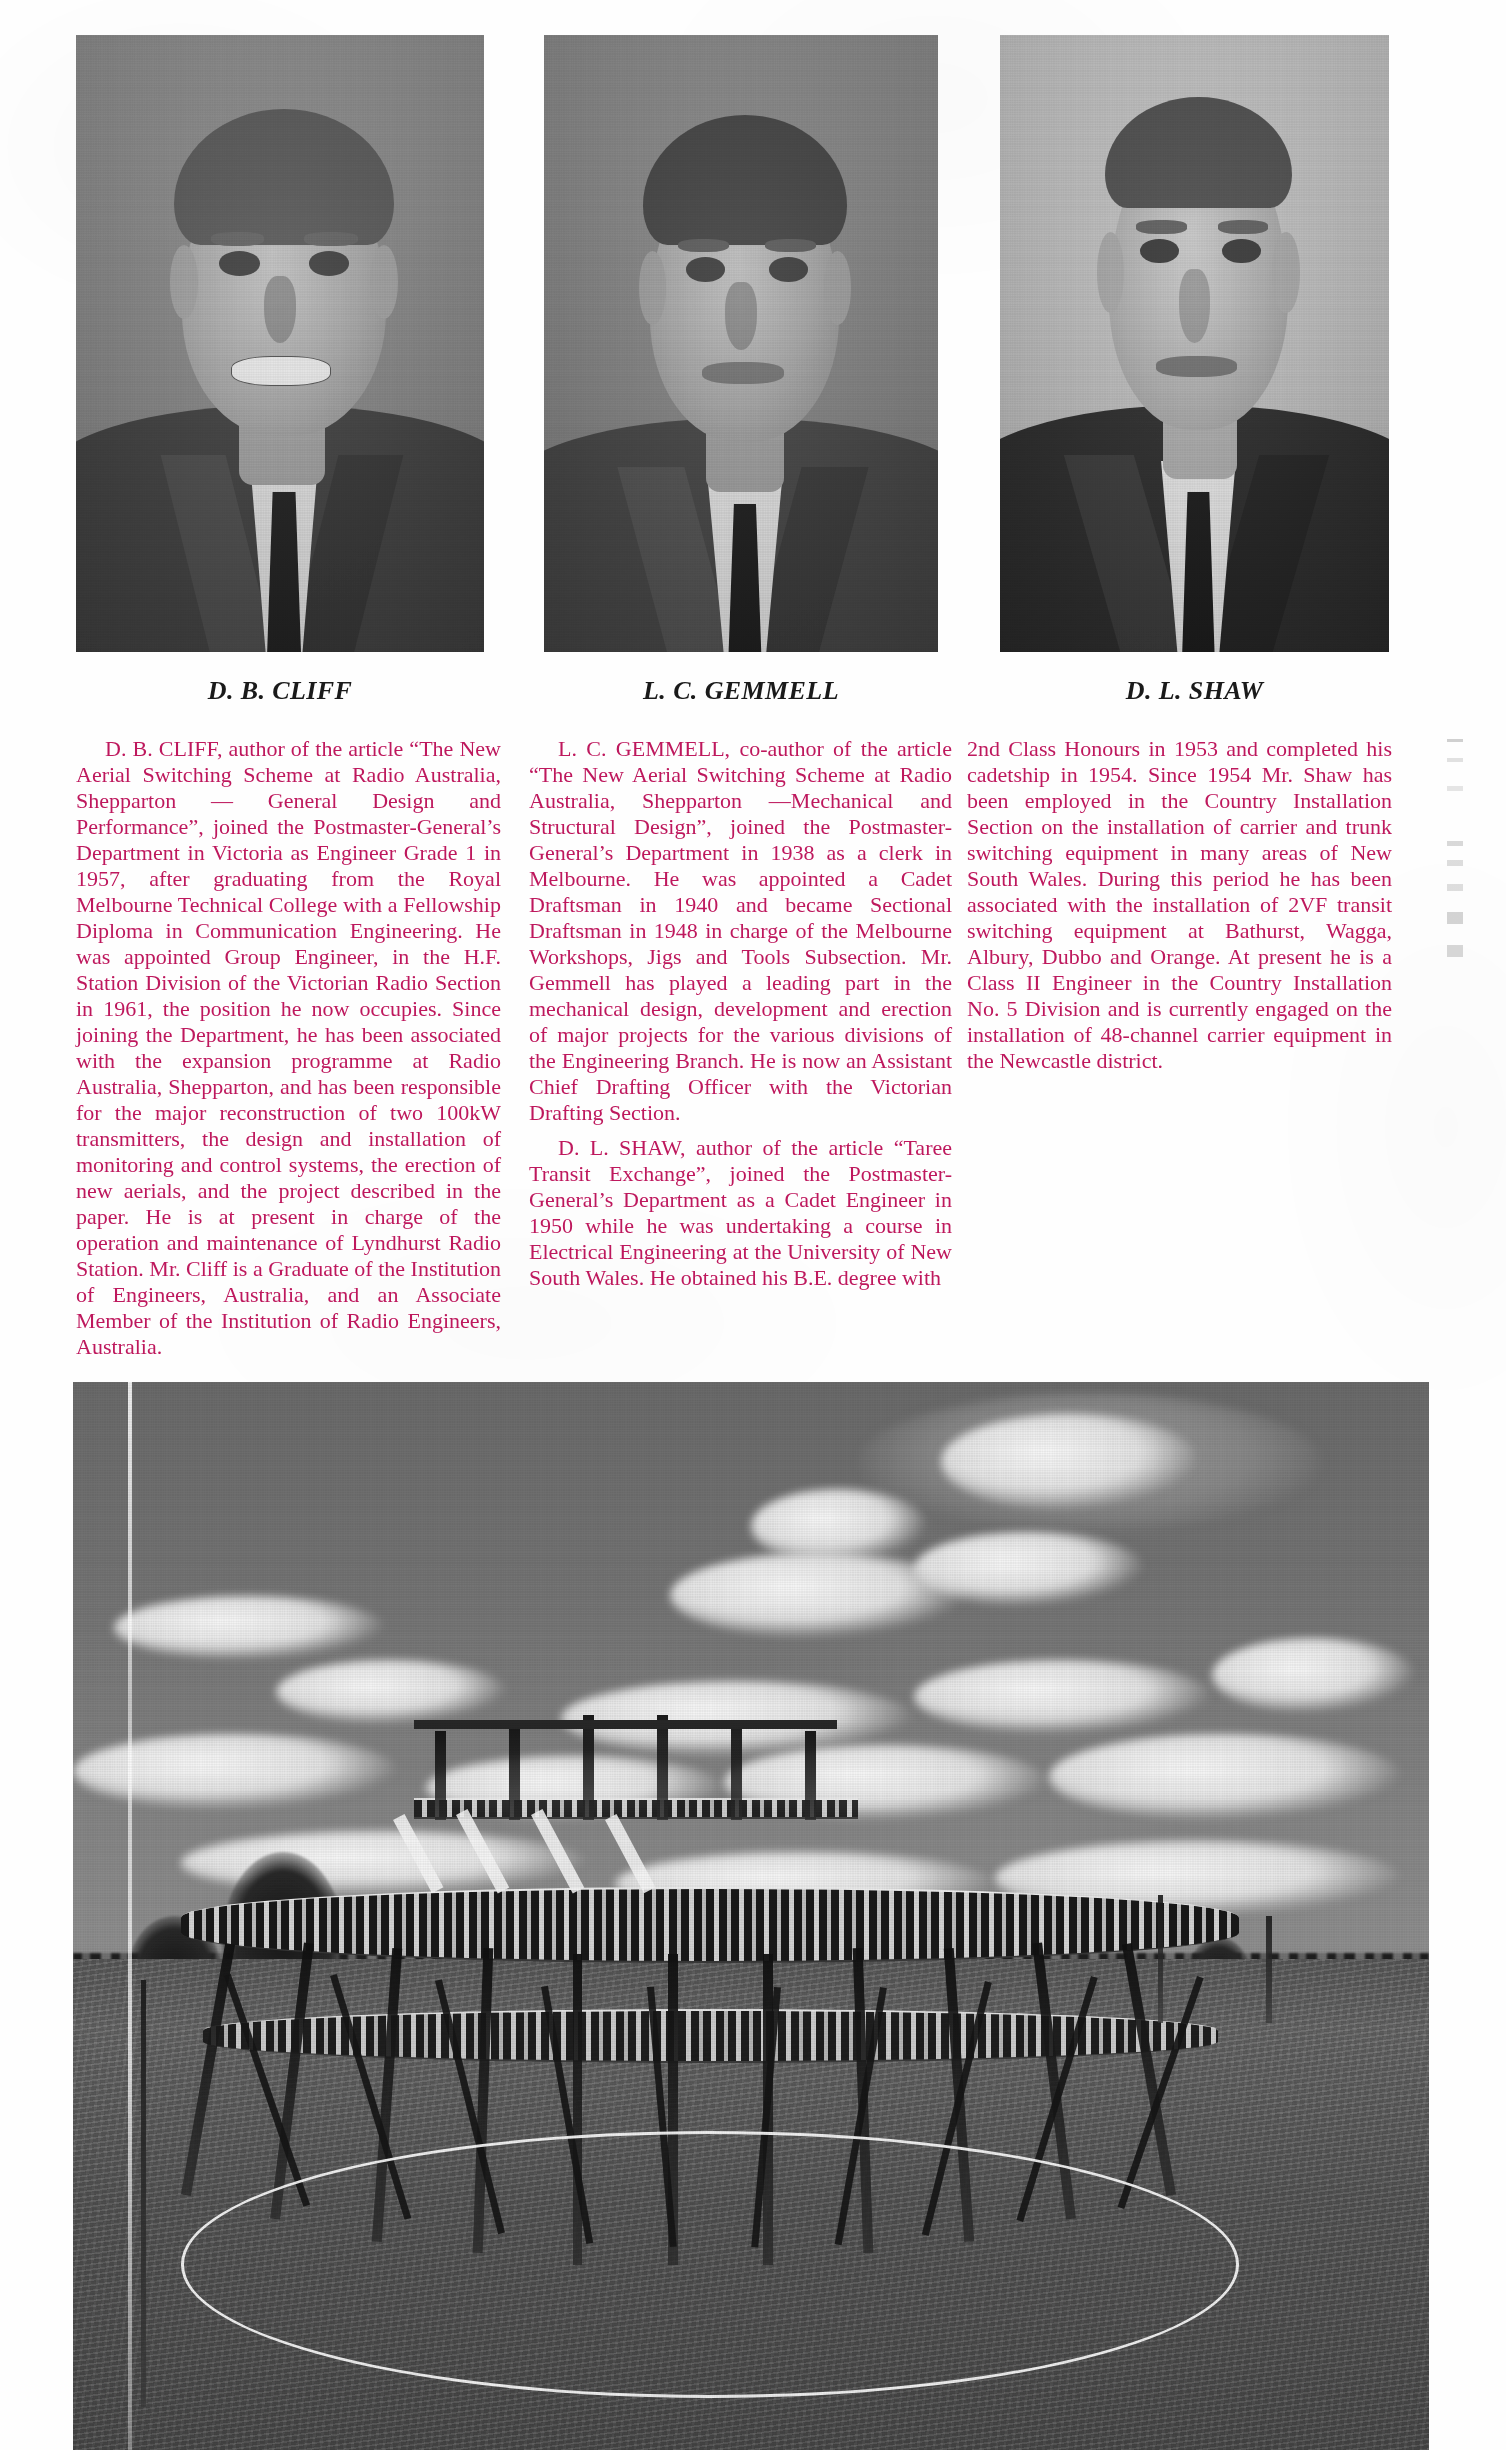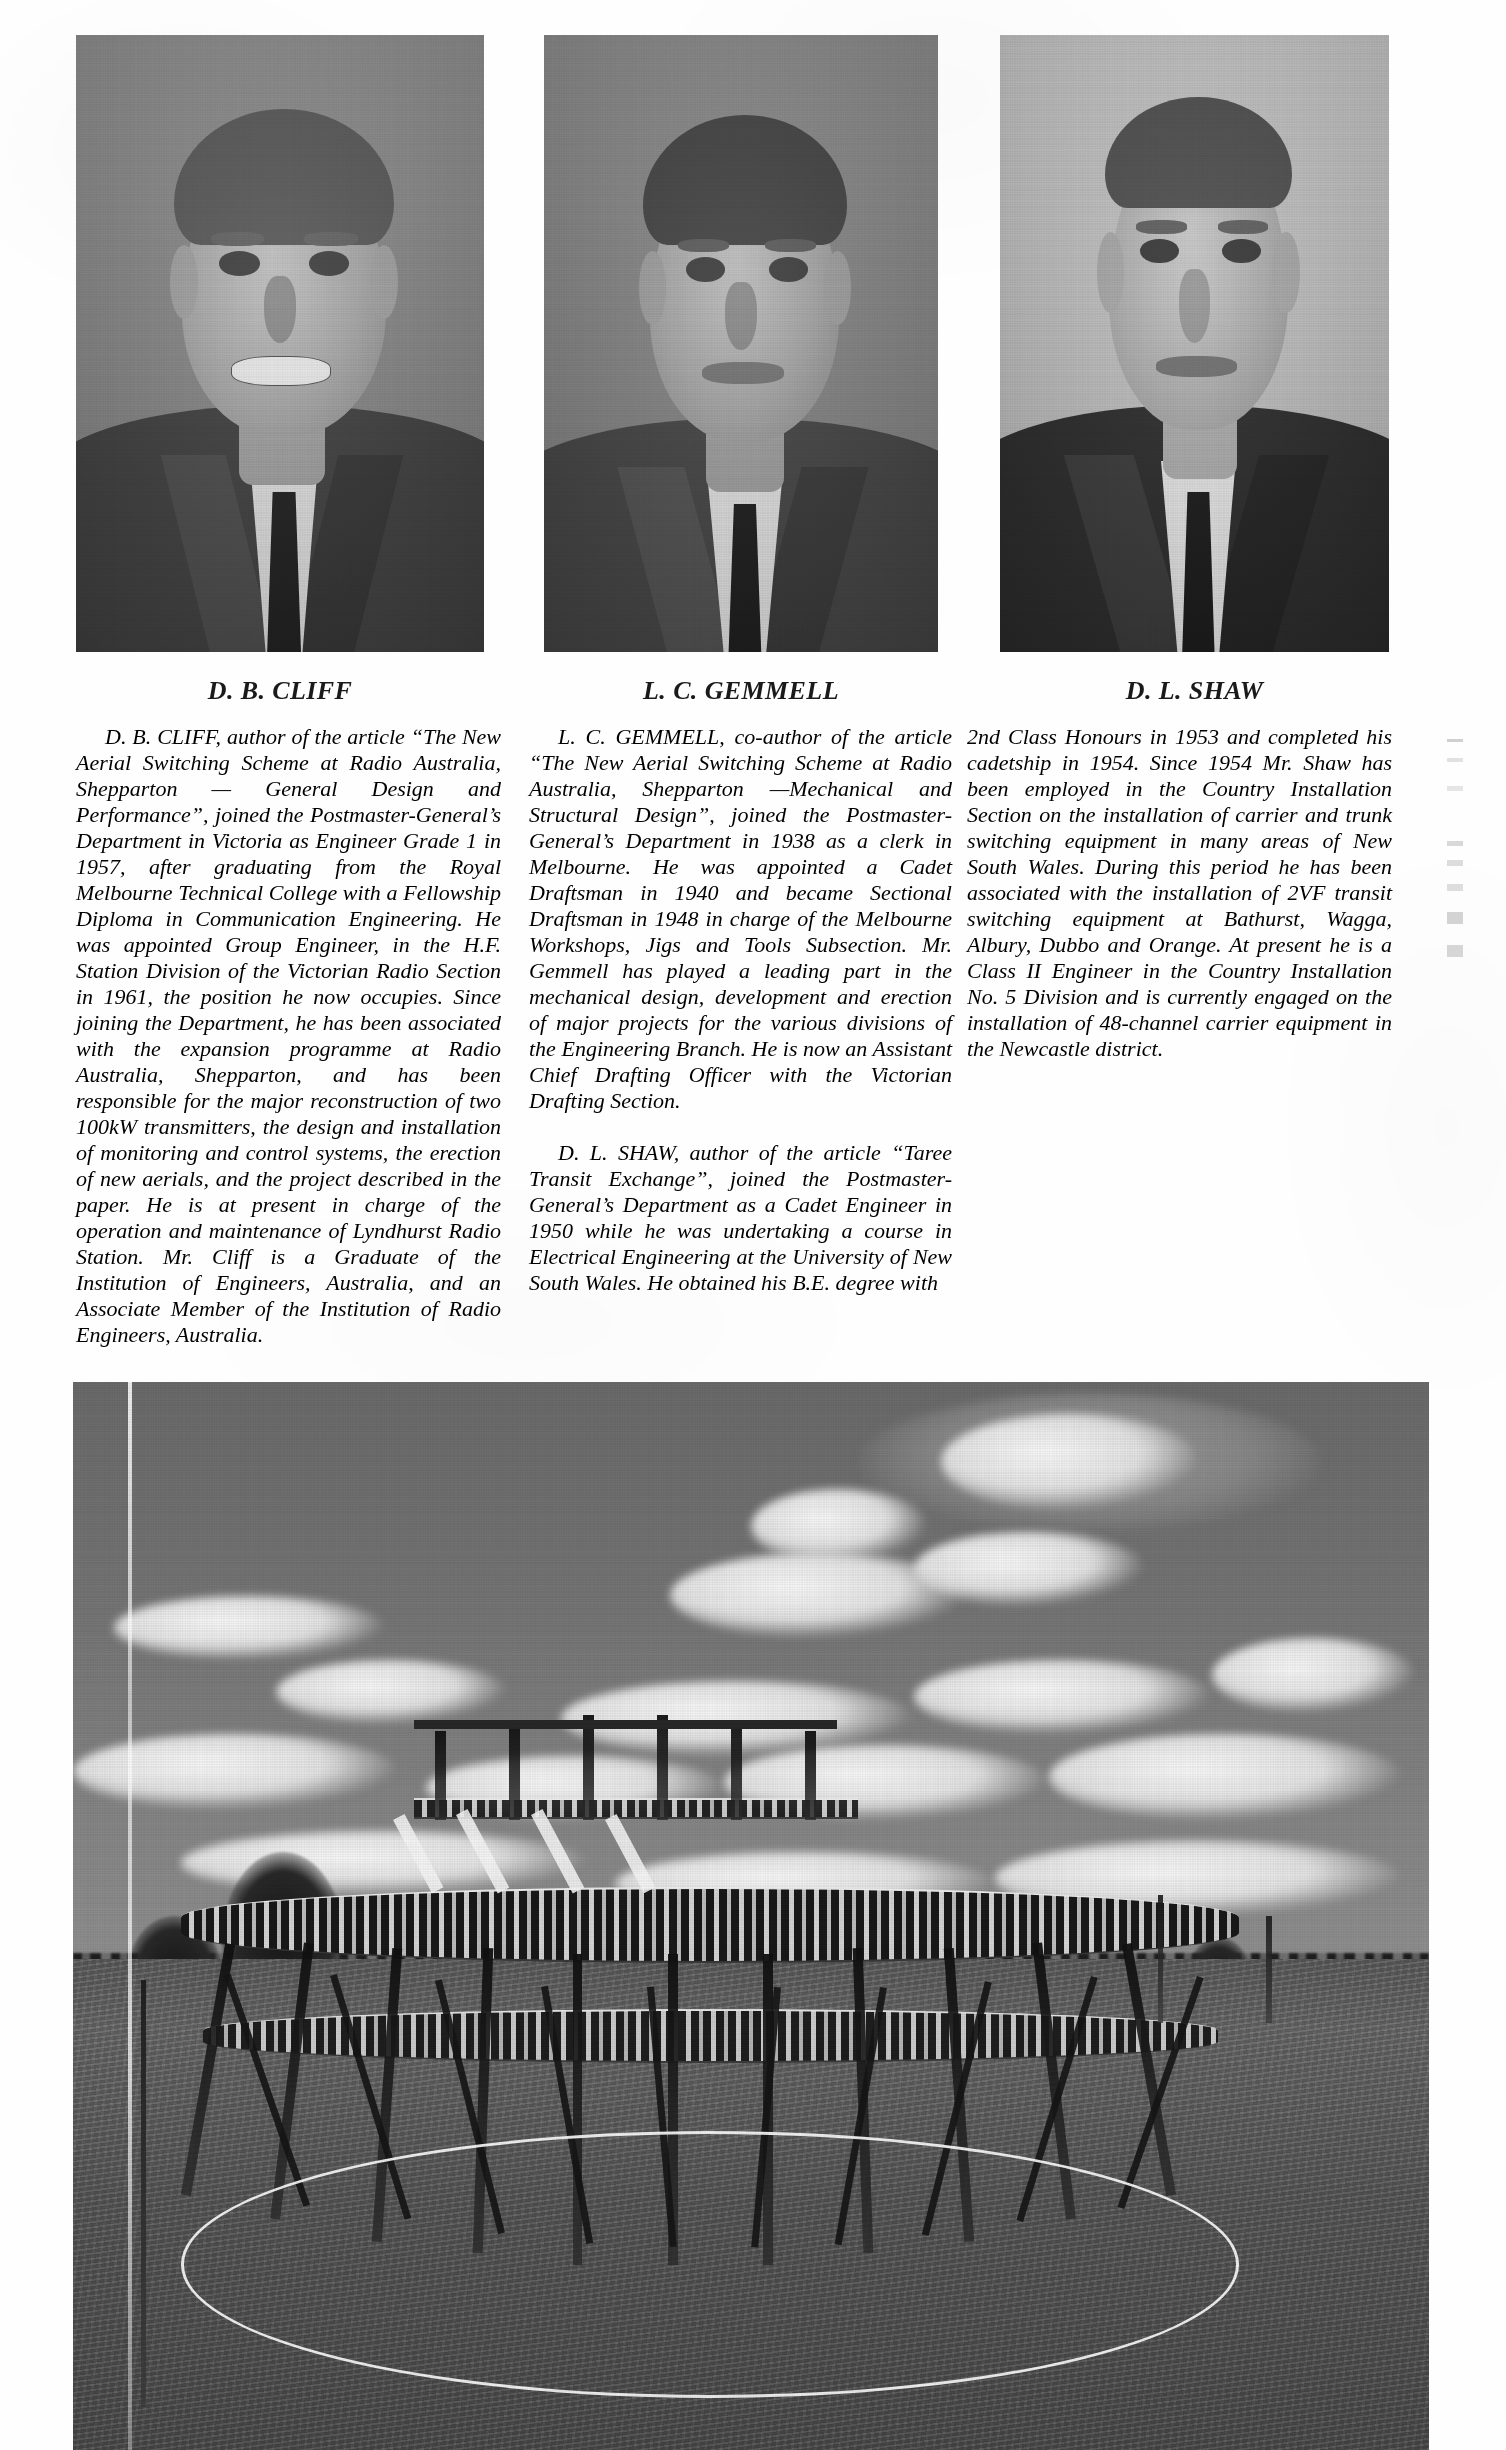--- a/index.html
+++ b/index.html
@@ -93,37 +93,36 @@
   .eye    { position: absolute; border-radius: 50%; }
   .brow   { position: absolute; border-radius: 40%; }
   .mouth  { position: absolute; border-radius: 40%; }
   .nose   { position: absolute; border-radius: 40% 40% 50% 50%; }
 
   
   #text-block { position: absolute; left: 0; top: 724px; width: 1506px; height: 605px; }
 
   .col {
     position: absolute;
-    top: 0;
+    top: 12px;
     font-family: "Liberation Serif", serif;
     font-size: 22px;
     line-height: 26px;
-    color: #000000;
+    color: #be185d;
     text-align: justify;
     text-justify: inter-word;
     hyphens: manual;
-    font-style: italic;
   }
   #col-1 { left: 76px;   width: 425px; }
   #col-2 { left: 529px;  width: 423px; }
   #col-3 { left: 967px; width: 425px; }
 
   .col p { margin: 0; text-indent: 29px; }
   .col p + p { margin-top: 0; }
-  .col p.spaced-before { margin-top: 26px; }
+  .col p.spaced-before { margin-top: 9px; }
 
   
   #margin-bleed {
     position: absolute;
     left: 1447px; top: 739px;
     width: 15.5px; height: 259px;
     pointer-events: none;
     opacity: .33;
     background:
       linear-gradient(to bottom,

